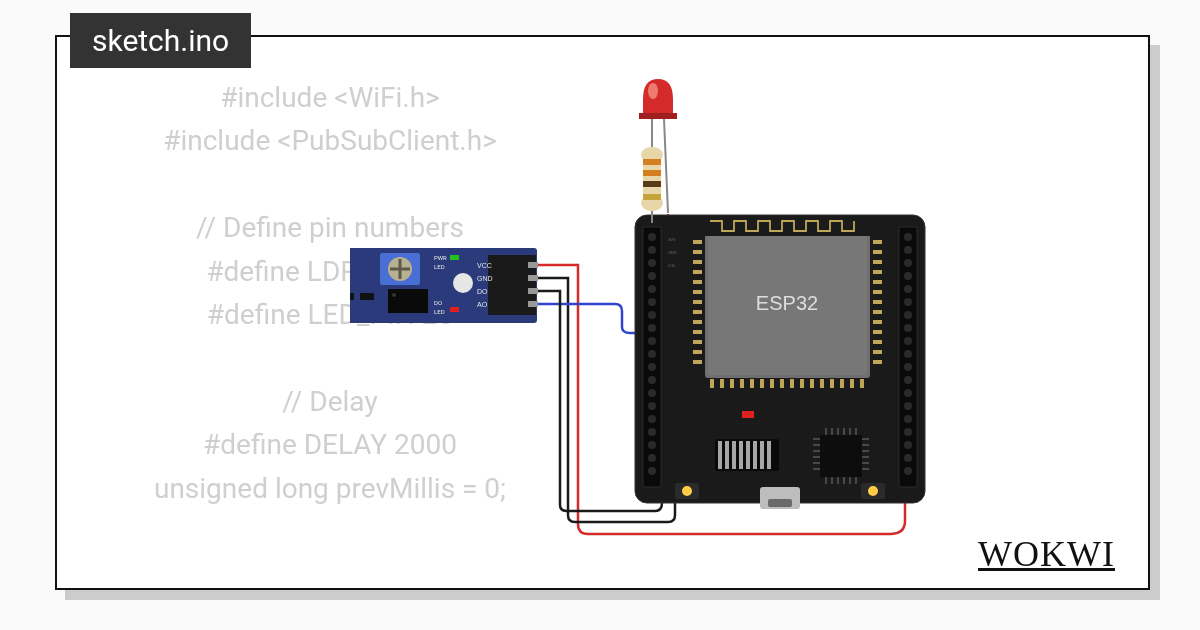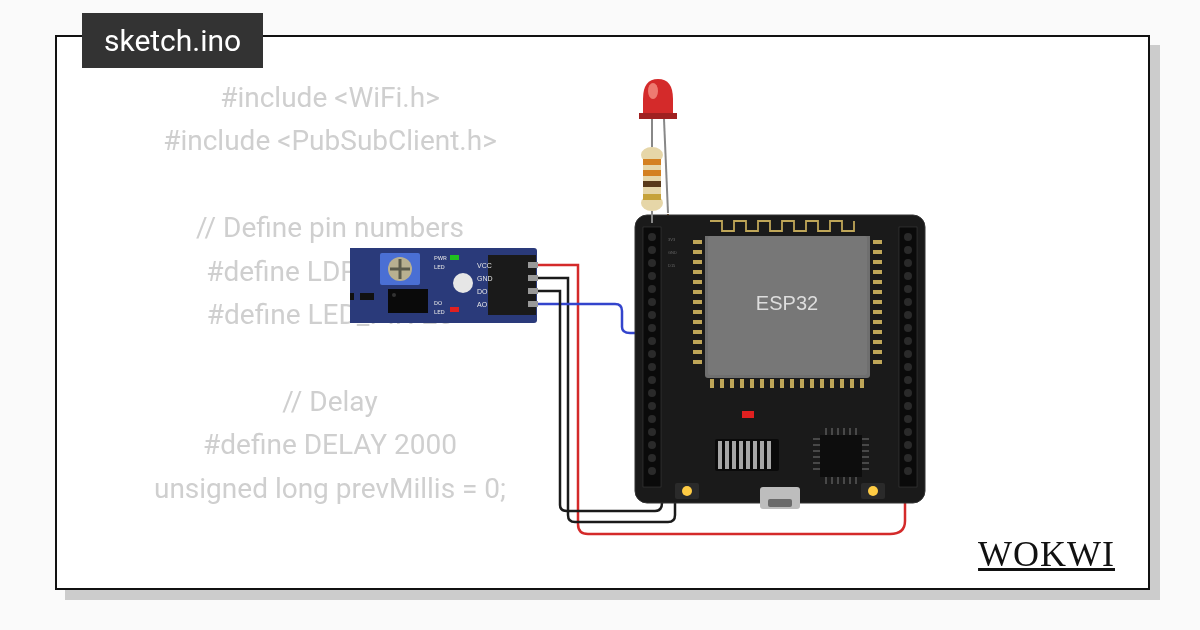--- a/index.html
+++ b/index.html
@@ -25,21 +25,20 @@
     position: absolute;
     left: 70px;
     top: 13px;
     background: #333;
     color: #fff;
     padding: 10px 22px;
     font-size: 30px;
     font-weight: 400;
     font-family: "Segoe UI", Roboto, sans-serif;
     z-index: 5;
-    margin-left: 12px;
   }
   .code {
     position: absolute;
     left: 90px;
     top: 76px;
     width: 480px;
     font-family: "Segoe UI", Roboto, sans-serif;
     font-size: 28px;
     line-height: 1.55;
     color: #cfcfcf;

